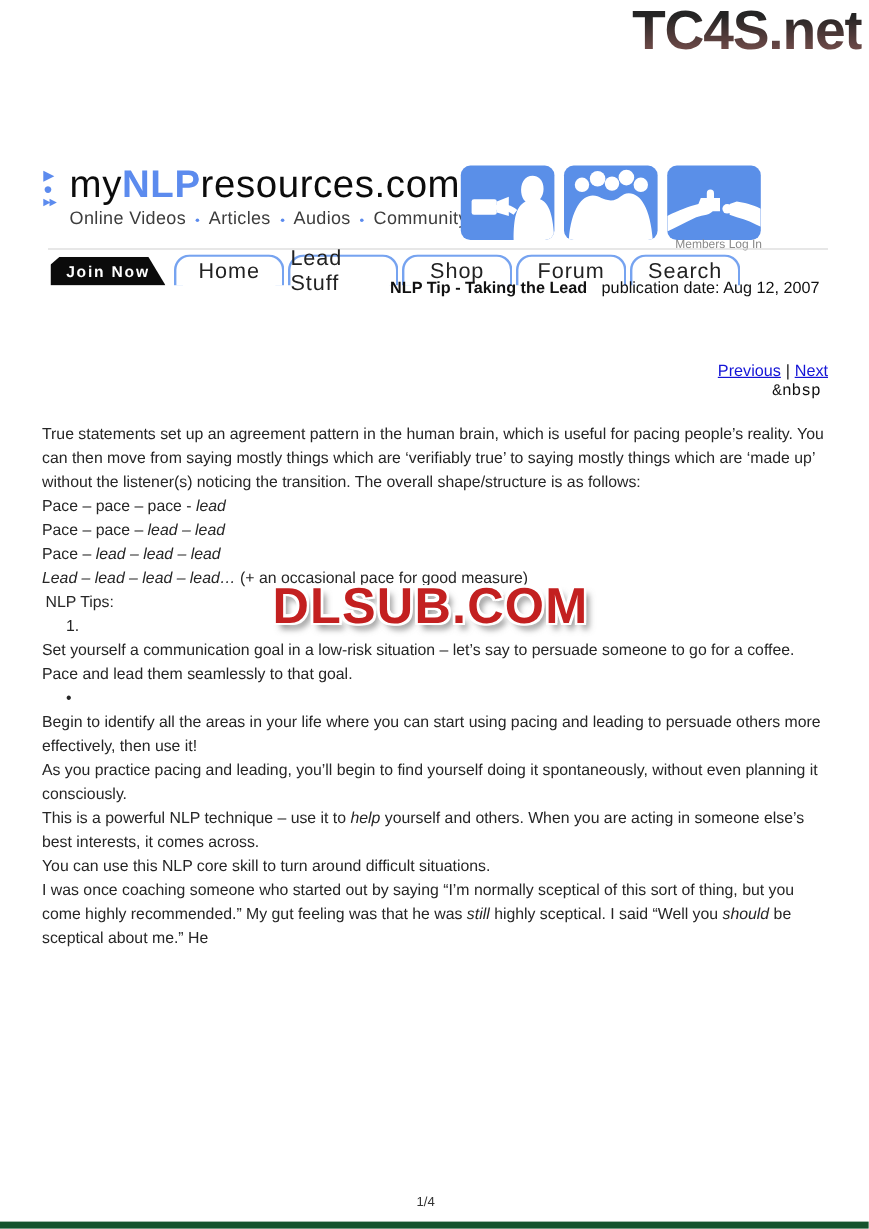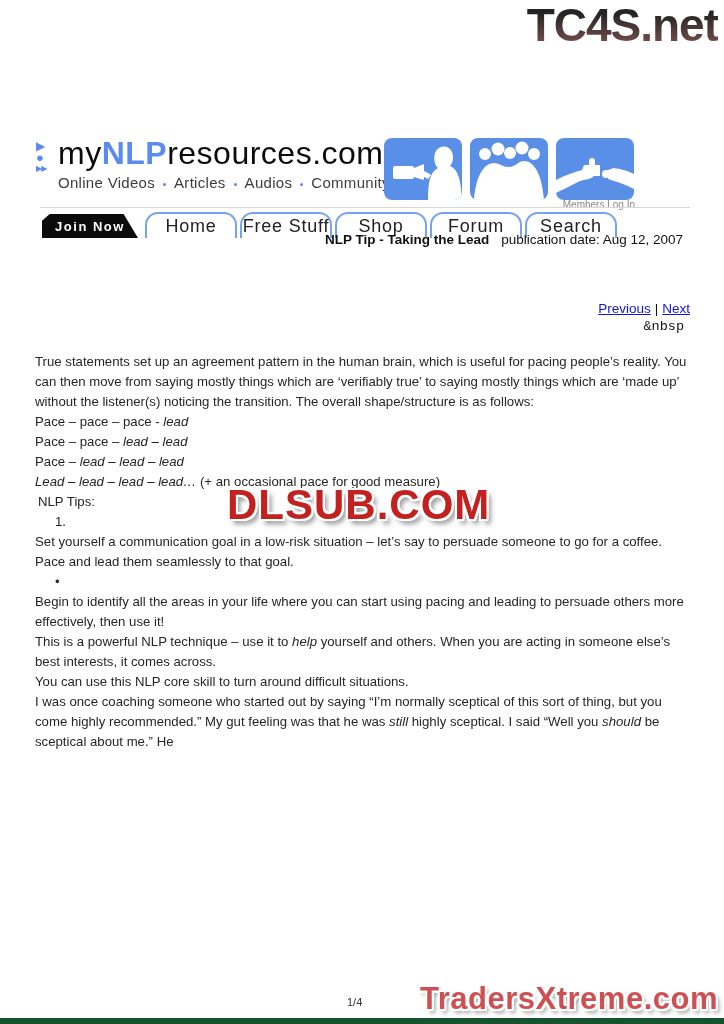--- a/index.html
+++ b/index.html
@@ -136,21 +136,21 @@
       </svg>
     </div>
   </div>
   <div class="members">Members Log In</div>
 
   <div class="rule"></div>
 
   <div class="tabs">
     <div class="tab-join">Join Now</div>
     <div class="tab">Home</div>
-    <div class="tab">Free Stuff</div>
+    <div class="tab">Lead Stuff</div>
     <div class="tab">Shop</div>
     <div class="tab">Forum</div>
     <div class="tab">Search</div>
   </div>
 
   <div class="title-line">
     <span class="t">NLP Tip - Taking the Lead</span><span class="d">publication date: Aug 12, 2007</span>
   </div>
 
   <div class="pagenav">
@@ -167,26 +167,26 @@
     <p class="mt14"><span>Pace – pace – </span><em>lead – lead</em><span></span></p>
     <p class="mt14"><span>Pace – </span><em>lead – lead – lead</em><span></span></p>
     <p class="mt14"><span></span><em>Lead – lead – lead – lead…</em><span> (+ an occasional pace for good measure)</span></p>
 
     <p class="mt14 hd">NLP Tips:</p>
     <p class="mt16 ind">1.</p>
     <p>Set yourself a communication goal in a low-risk situation – let’s say to persuade someone to go for a coffee. Pace and lead them seamlessly to that goal.</p>
     <p class="ind">•</p>
     <p>Begin to identify all the areas in your life where you can start using pacing and leading to persuade others more effectively, then use it!</p>
 
+    <p class="mt10">As you practice pacing and leading, you’ll begin to find yourself doing it spontaneously, without even planning it consciously.</p>
 
     <p class="mt10"><span>This is a powerful NLP technique – use it to </span><em>help</em><span> yourself and others. When you are acting in someone else’s best interests, it comes across.</span></p>
 
     <p class="mt10">You can use this NLP core skill to turn around difficult situations.</p>
 
     <p class="mt12"><span>I was once coaching someone who started out by saying “I’m normally sceptical of this sort of thing, but you come highly recommended.” My gut feeling was that he was </span><em>still</em><span> highly sceptical. I said “Well you </span><em>should</em><span> be sceptical about me.” He</span></p>
   </div>
 
   <div class="dlsub">DLSUB.COM</div>
 
   <div class="pageno">1/4</div>
-  <div class="traders">TradersXtreme.com</div>
 
 </div>
 
 </body></html>

